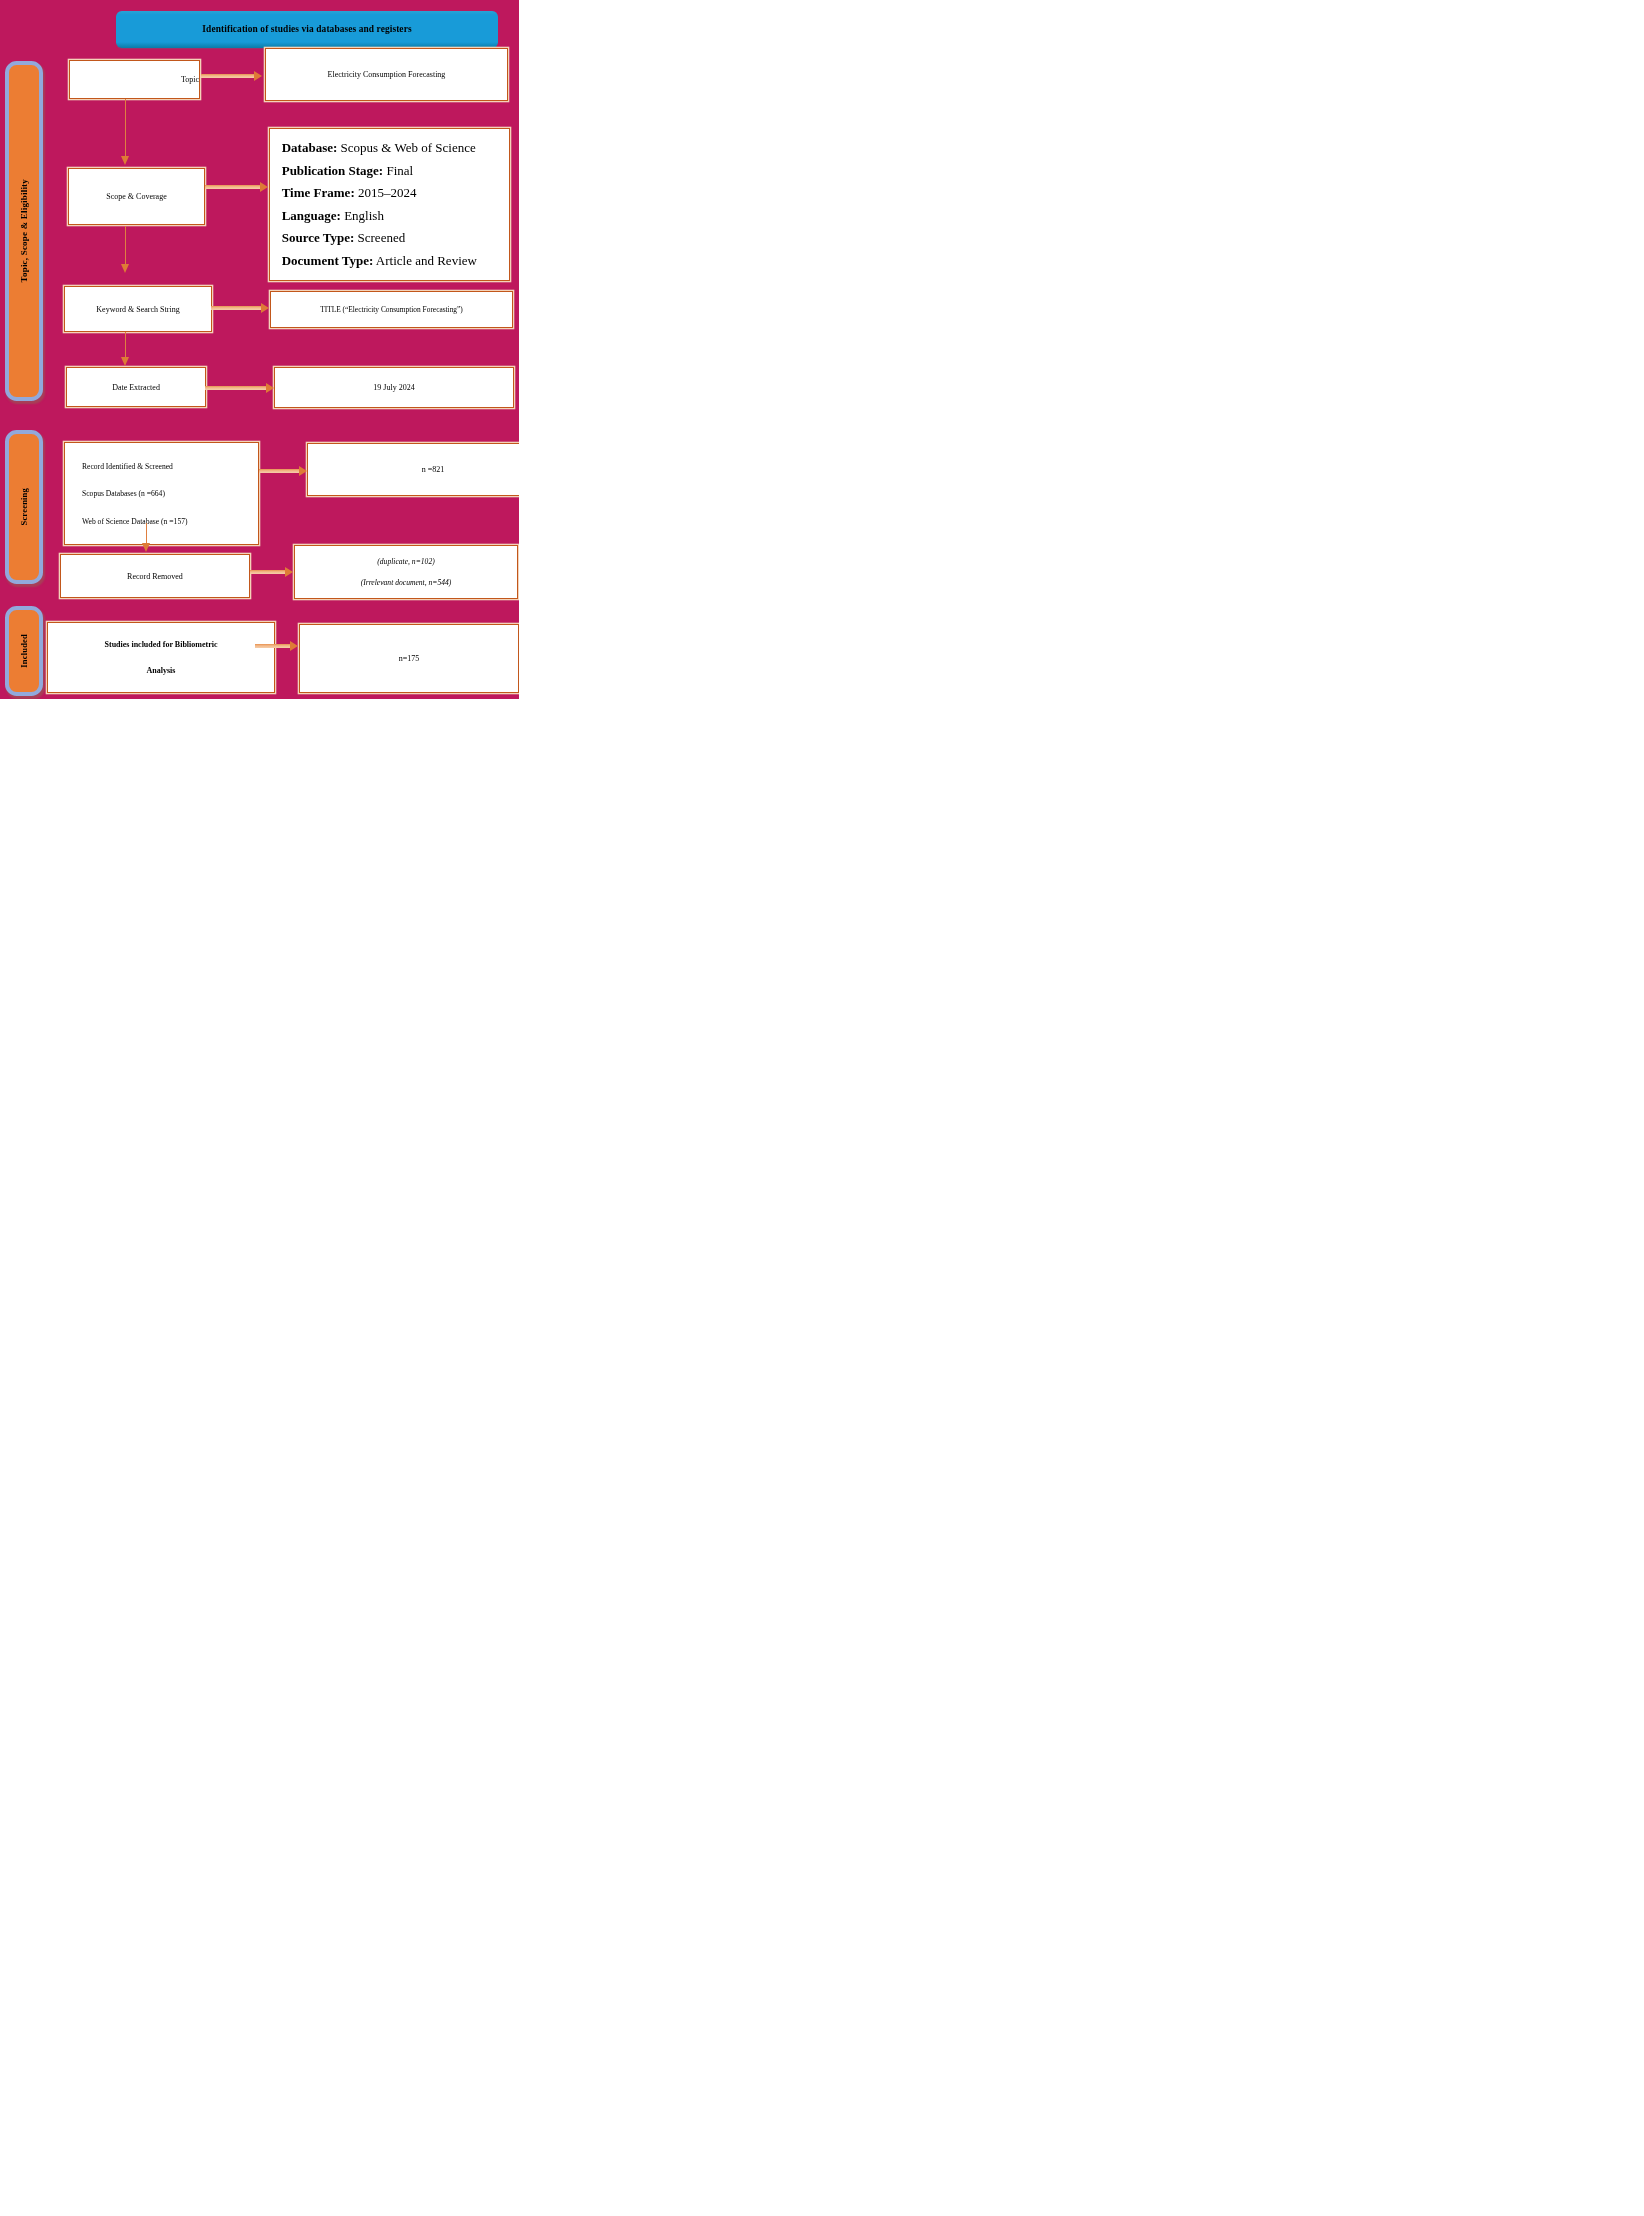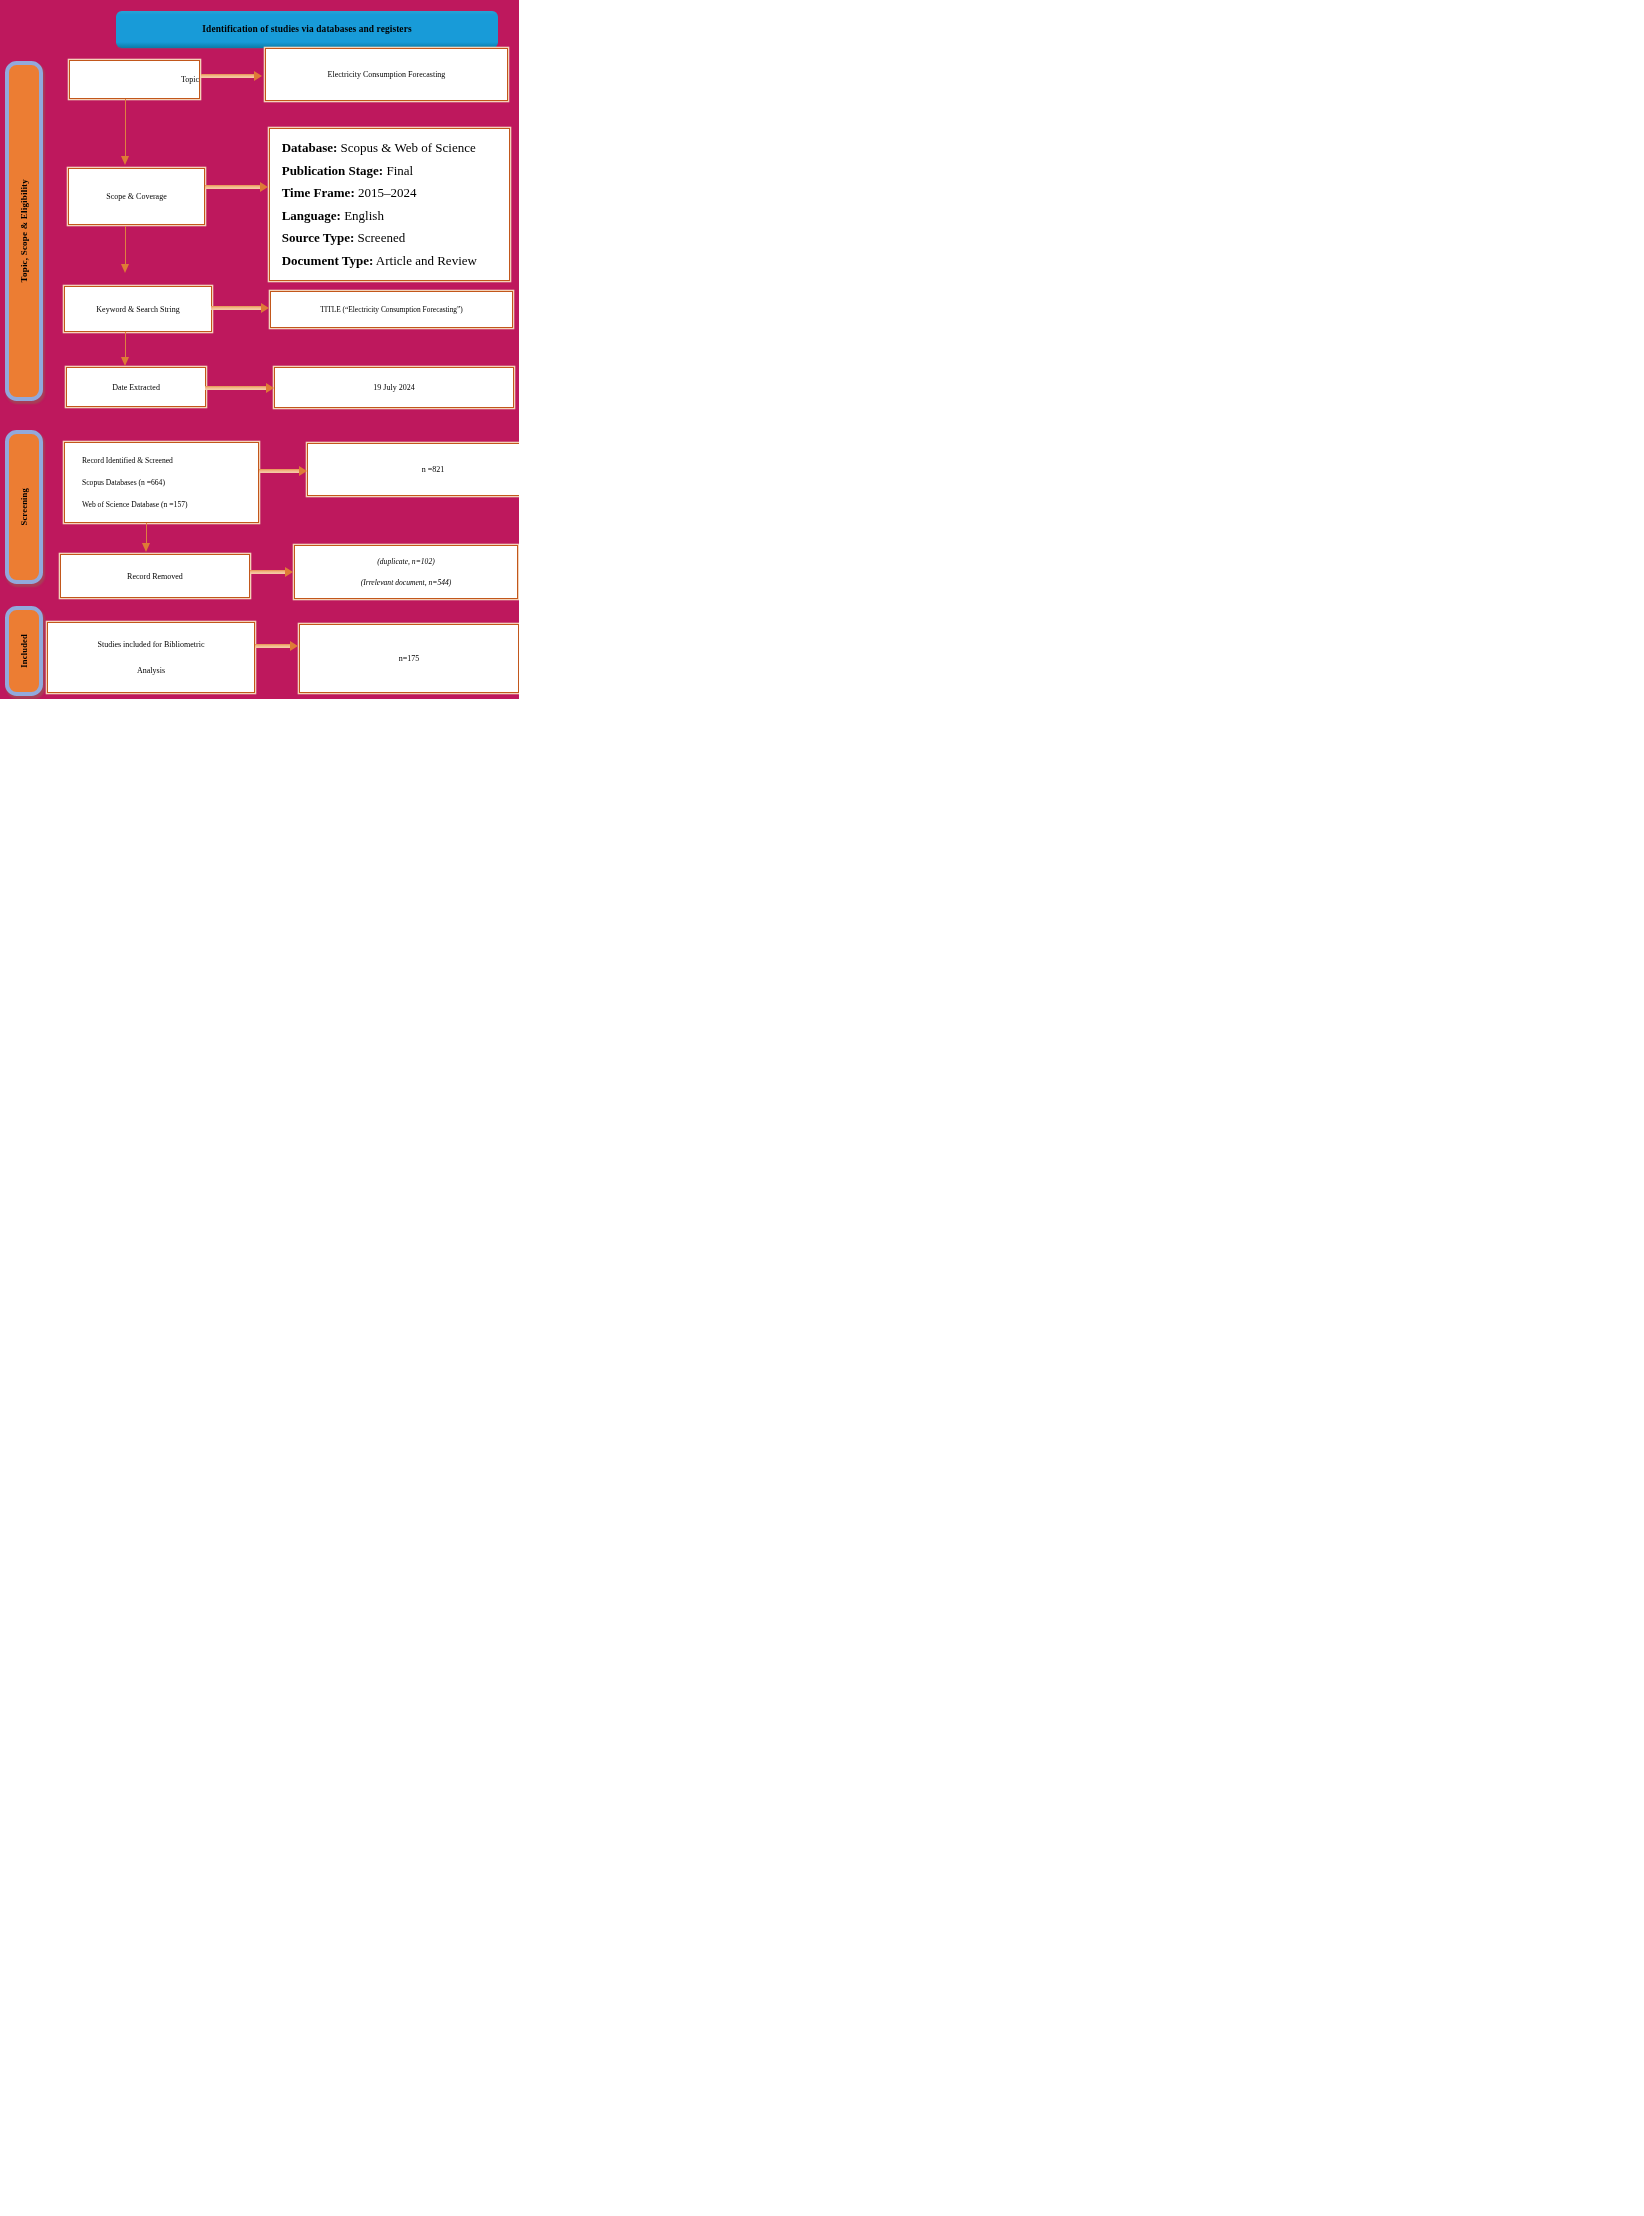--- a/index.html
+++ b/index.html
@@ -38,31 +38,31 @@
   .box-details   {left:269px;top:128px;width:241px;height:153px;
                   flex-direction:column;align-items:stretch;justify-content:space-evenly;
                   text-align:left;padding:4.5px 4.5px 4.5px 11.7px;}
   .box-details .row{font-size:13px;}
   .box-details .k{font-weight:bold;}
   .box-keyword   {left:64px;top:286px;width:148px;height:46px;}
   .box-title     {left:270px;top:291px;width:243px;height:37px;}
   .box-title .lbl{font-size:7.4px;}
   .box-date      {left:66px;top:367px;width:140px;height:40px;}
   .box-july      {left:274px;top:367px;width:240px;height:41px;}
-  .box-identified{left:64px;top:442px;width:195px;height:81px;
+  .box-identified{left:64px;top:442px;width:195px;height:103px;
                   flex-direction:column;align-items:flex-start;justify-content:space-evenly;
                   text-align:left;padding-left:17px;box-sizing:border-box;}
   .box-identified .line{font-size:7.6px;}
   .box-821       {left:307px;top:443px;width:252px;height:53px;}
   .box-removed   {left:60px;top:554px;width:190px;height:44px;}
   .box-dup       {left:294px;top:545px;width:224px;height:54px;
                   flex-direction:column;justify-content:space-evenly;font-style:italic;}
   .box-dup .line{font-size:7.6px;}
-  .box-studies   {left:47px;top:622px;width:208px;height:71px;
-                  flex-direction:column;justify-content:space-evenly;}
+  .box-studies   {left:47px;top:622px;width:228px;height:71px;
+                  flex-direction:column;justify-content:space-evenly;font-weight:bold;}
   .box-studies .line{font-size:8px;}
   .box-175       {left:299px;top:624px;width:220px;height:69px;}
 
   
   .harrow{position:absolute;height:3.6px;
           background:linear-gradient(180deg,#e8914f 0%,#f2b98a 45%,#f6cda9 100%);}
   .harrow::after{content:"";position:absolute;right:-8px;top:-3.1px;width:0;height:0;
                  border-left:8px solid #de7b36;border-top:5px solid transparent;
                  border-bottom:5px solid transparent;}
   .ha-1{left:201px;top:74px;width:53px;}

